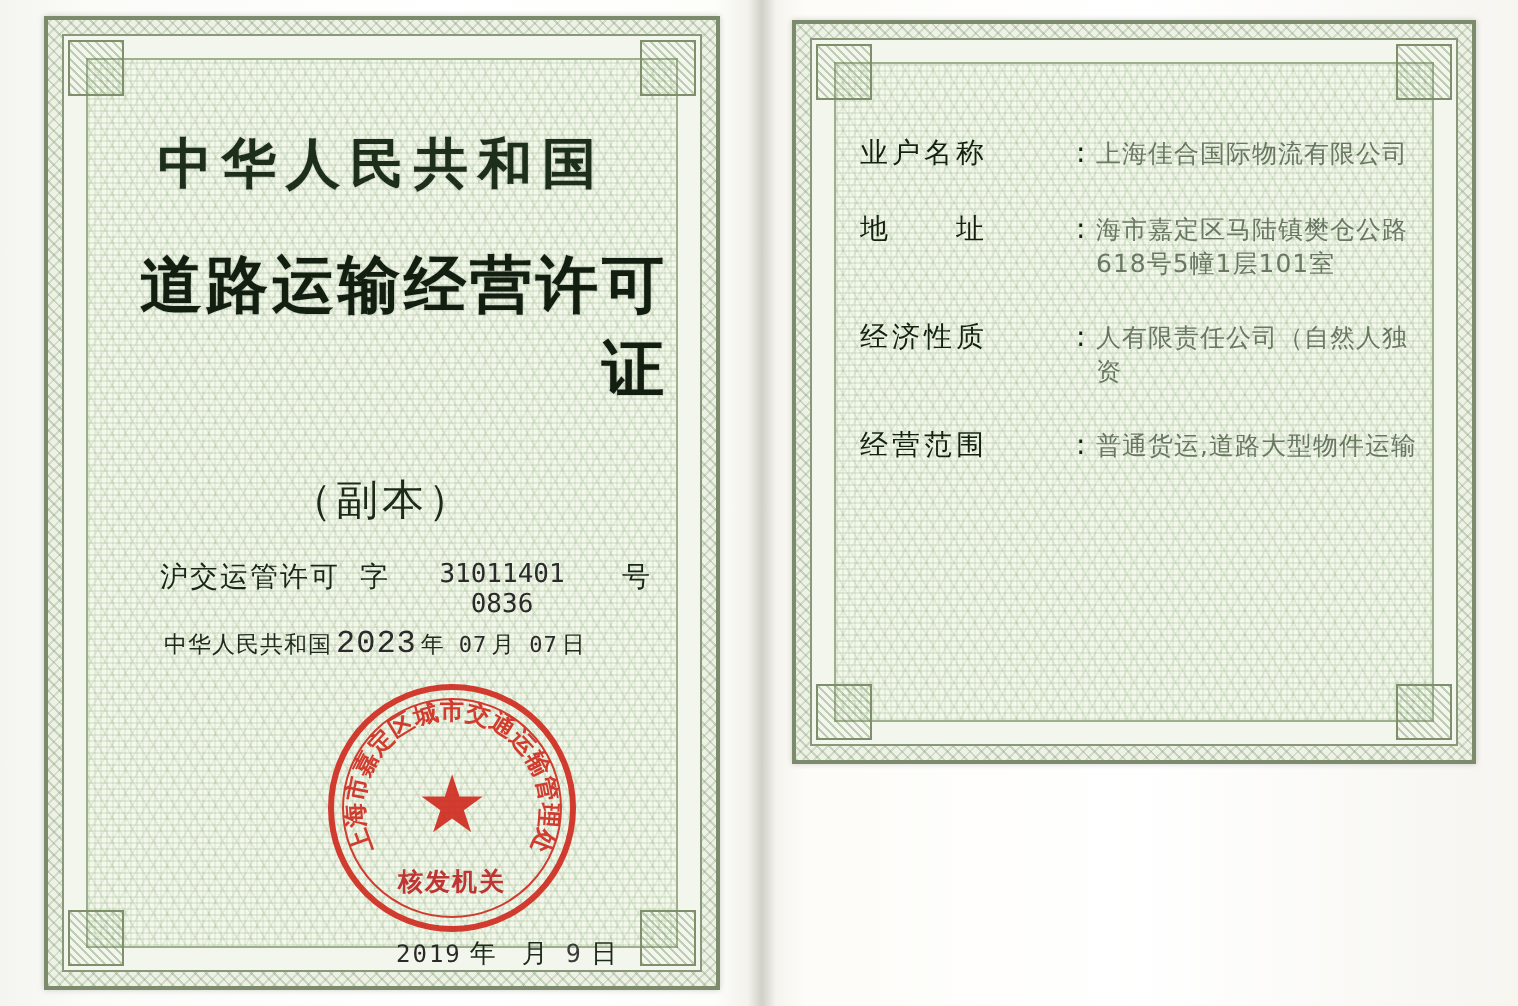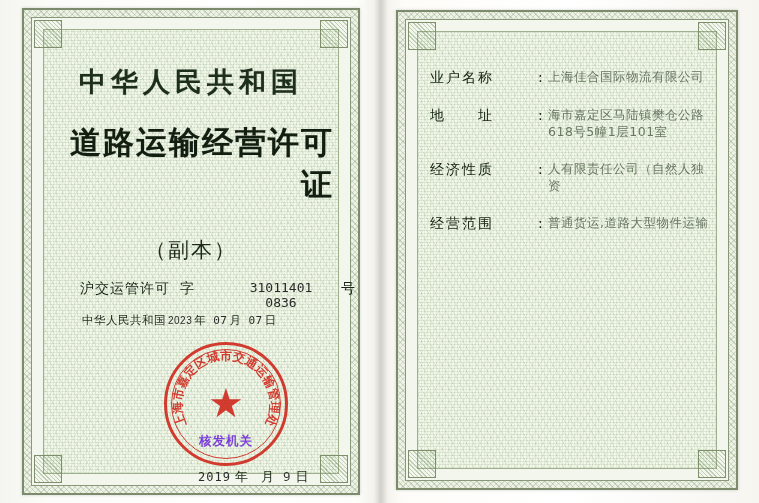--- a/index.html
+++ b/index.html
@@ -36,21 +36,21 @@
     background: linear-gradient(90deg, rgba(190,188,180,0.0), rgba(150,148,140,0.35), rgba(190,188,180,0.0));
   }
 
   
   .panel {
     position: absolute;
     background: #fbfbf6;
     box-shadow: 0 0 3px rgba(0,0,0,0.18);
   }
   .panel-left  { left: 22px;  top: 8px;  width: 338px; height: 487px; }
-  .panel-right { left: 396px; top: 10px; width: 342px; height: 480px; }
+  .panel-right { left: 396px; top: 10px; width: 342px; height: 372px; }
 
   .ornate-outer {
     position: absolute;
     inset: 0;
     border: 2px solid #7d8b6d;
     box-sizing: border-box;
     background:
       repeating-linear-gradient(45deg,
         rgba(110,140,95,0.30) 0px, rgba(110,140,95,0.30) 1px,
         rgba(255,255,255,0) 1px, rgba(255,255,255,0) 4px),
@@ -156,38 +156,37 @@
   }
   .code-row .prefix { white-space: nowrap; }
   .code-row .zi { margin: 0 10px; }
   .code-row .num-val {
     font-family: "DejaVu Sans Mono", monospace;
     font-size: 13px;
     color: #2a2a2a;
     letter-spacing: 0;
     min-width: 92px;
     text-align: center;
-    padding-left: 30px;
   }
   .code-row .hao { margin-left: 14px; }
 
   .valid-row {
     position: absolute;
     left: 34px;
     top: 277px;
     display: flex;
     align-items: baseline;
     font-size: 11.5px;
     color: #1e2a1c;
     letter-spacing: 0.5px;
   }
   .valid-row .v-label { white-space: nowrap; }
   .valid-row .v-year {
-    font-family: Liberation Sans, sans-serif;
-    font-size: 10px;
+    font-family: Liberation Mono, monospace;
+    font-size: 16px;
     color: #2b2b2b;
     margin-left: 2px;
   }
   .valid-row .unit { margin: 0 3px 0 2px; }
   .valid-row .v-mm,
   .valid-row .v-dd {
     font-family: "DejaVu Sans Mono", monospace;
     font-size: 11px;
     color: #2b2b2b;
     margin-left: 4px;
@@ -236,21 +235,21 @@
   }
   .seal-bottom-text {
     position: absolute;
     left: 0;
     right: 0;
     bottom: 13px;
     text-align: center;
     font-size: 12.5px;
     font-weight: bold;
     letter-spacing: 1px;
-    color: #6d28d9;
+    color: #b91c1c;
   }
 
   .issue-row {
     position: absolute;
     left: 150px;
     top: 432px;
     display: flex;
     align-items: baseline;
     font-size: 13px;
     color: #1c2a1a;

